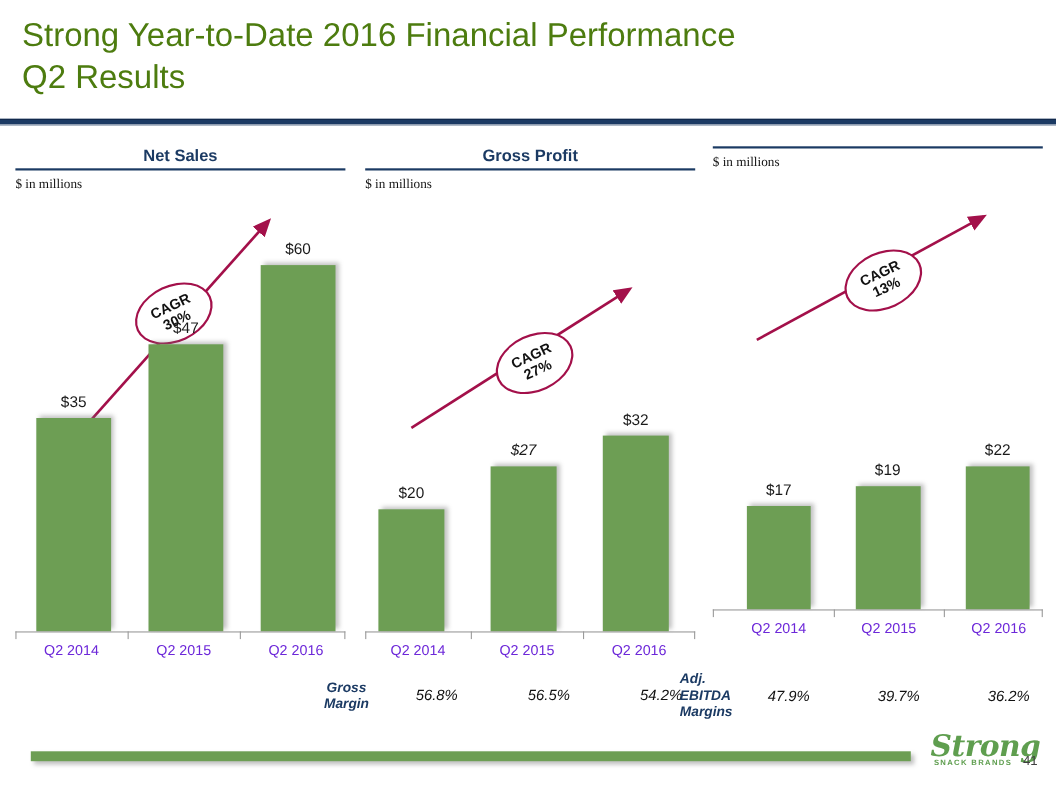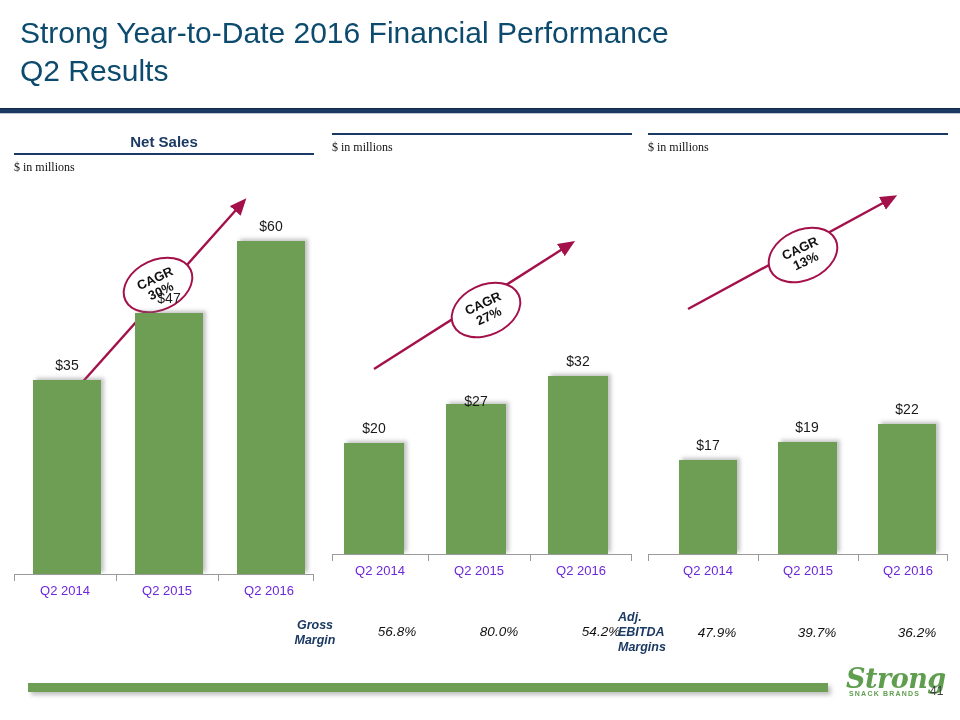--- a/index.html
+++ b/index.html
@@ -14,21 +14,21 @@
     overflow: hidden;
     position: relative;
   }
 
   
   #slide-title {
     position: absolute;
     left: 20px;
     top: 14px;
     width: 900px;
-    color: #0c4a6e;
+    color: #4d7c0f;
     font-size: 30px;
     line-height: 38px;
     font-weight: normal;
     white-space: pre-line;
   }
 
   #title-rule {
     position: absolute;
     left: 0;
     top: 108px;
@@ -272,20 +272,21 @@
   </div>
 
   <div class="cats">
     <div class="cat" style="left:0px; width:102px;">Q2 2014</div>
     <div class="cat" style="left:102px; width:102px;">Q2 2015</div>
     <div class="cat" style="left:204px; width:102px;">Q2 2016</div>
   </div>
 </div>
 
 <div class="panel" id="panel-gross">
+  <div class="panel-title">Gross Profit</div>
   <div class="panel-rule"></div>
   <div class="panel-units">$ in millions</div>
 
   <div class="plot">
     <svg class="cagr-svg" viewBox="0 0 300 400" preserveAspectRatio="none">
       <defs>
         <marker id="arrowhead2" markerWidth="7" markerHeight="7" refX="5.5" refY="3" orient="auto">
           <path d="M0,0 L7,3 L0,6 z" fill="#a3104a"></path>
         </marker>
       </defs>
@@ -298,21 +299,21 @@
         <span>CAGR</span>
         <span>27%</span>
       </div>
     </div>
 
     <div class="bar" style="left:12px; width:60px; height:111px;"></div>
     <div class="bar" style="left:114px; width:60px; height:150px;"></div>
     <div class="bar" style="left:216px; width:60px; height:178px;"></div>
 
     <div class="bar-label" style="left:6px; width:72px; top:259px;">$20</div>
-    <div class="bar-label" style="left:108px; width:72px; top:232px;">$27</div>
+    <div class="bar-label" style="left:108px; width:72px; top:220px;font-style:italic;">$27</div>
     <div class="bar-label" style="left:210px; width:72px; top:192px;">$32</div>
 
     <div class="axis"></div>
     <div class="axis-tick" style="left:96px;"></div>
     <div class="axis-tick" style="left:198px;"></div>
   </div>
 
   <div class="cats">
     <div class="cat" style="left:0px; width:96px;">Q2 2014</div>
     <div class="cat" style="left:96px; width:102px;">Q2 2015</div>
@@ -359,21 +360,21 @@
     <div class="cat" style="left:10px; width:100px;">Q2 2014</div>
     <div class="cat" style="left:110px; width:100px;">Q2 2015</div>
     <div class="cat" style="left:210px; width:100px;">Q2 2016</div>
   </div>
 </div>
 
 <div class="margin-row" id="row-gross-margin" style="left:280px; top:612px; width:360px;">
   <div class="margin-caption" style="left:0px; top:6px; width:70px; text-align:center;">Gross
 Margin</div>
   <div class="margin-val" style="left:72px; top:12px; width:90px;">56.8%</div>
-  <div class="margin-val" style="left:174px; top:12px; width:90px;">80.0%</div>
+  <div class="margin-val" style="left:174px; top:12px; width:90px;">56.5%</div>
   <div class="margin-val" style="left:276px; top:12px; width:90px;text-align:center;">54.2%</div>
 </div>
 
 <div class="margin-row" id="row-ebitda-margin" style="left:618px; top:607px; width:340px;">
   <div class="margin-caption" style="left:0px; top:3px; width:58px; text-align:left;">Adj.
 EBITDA
 Margins</div>
   <div class="margin-val" style="left:58px; top:18px; width:82px;">47.9%</div>
   <div class="margin-val" style="left:158px; top:18px; width:82px;">39.7%</div>
   <div class="margin-val" style="left:258px; top:18px; width:82px;">36.2%</div>

